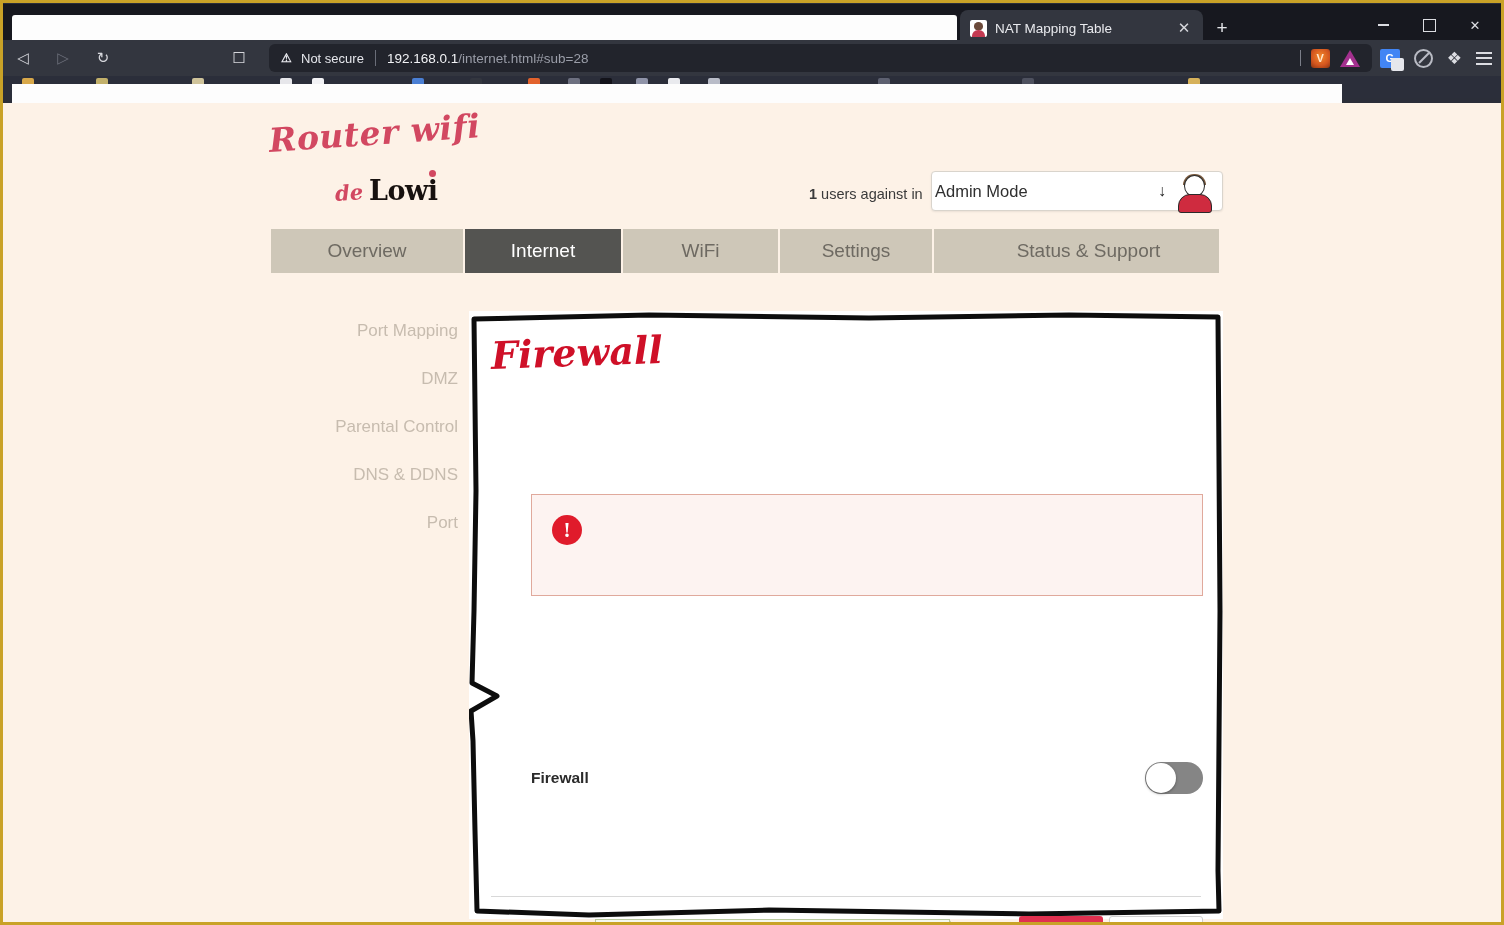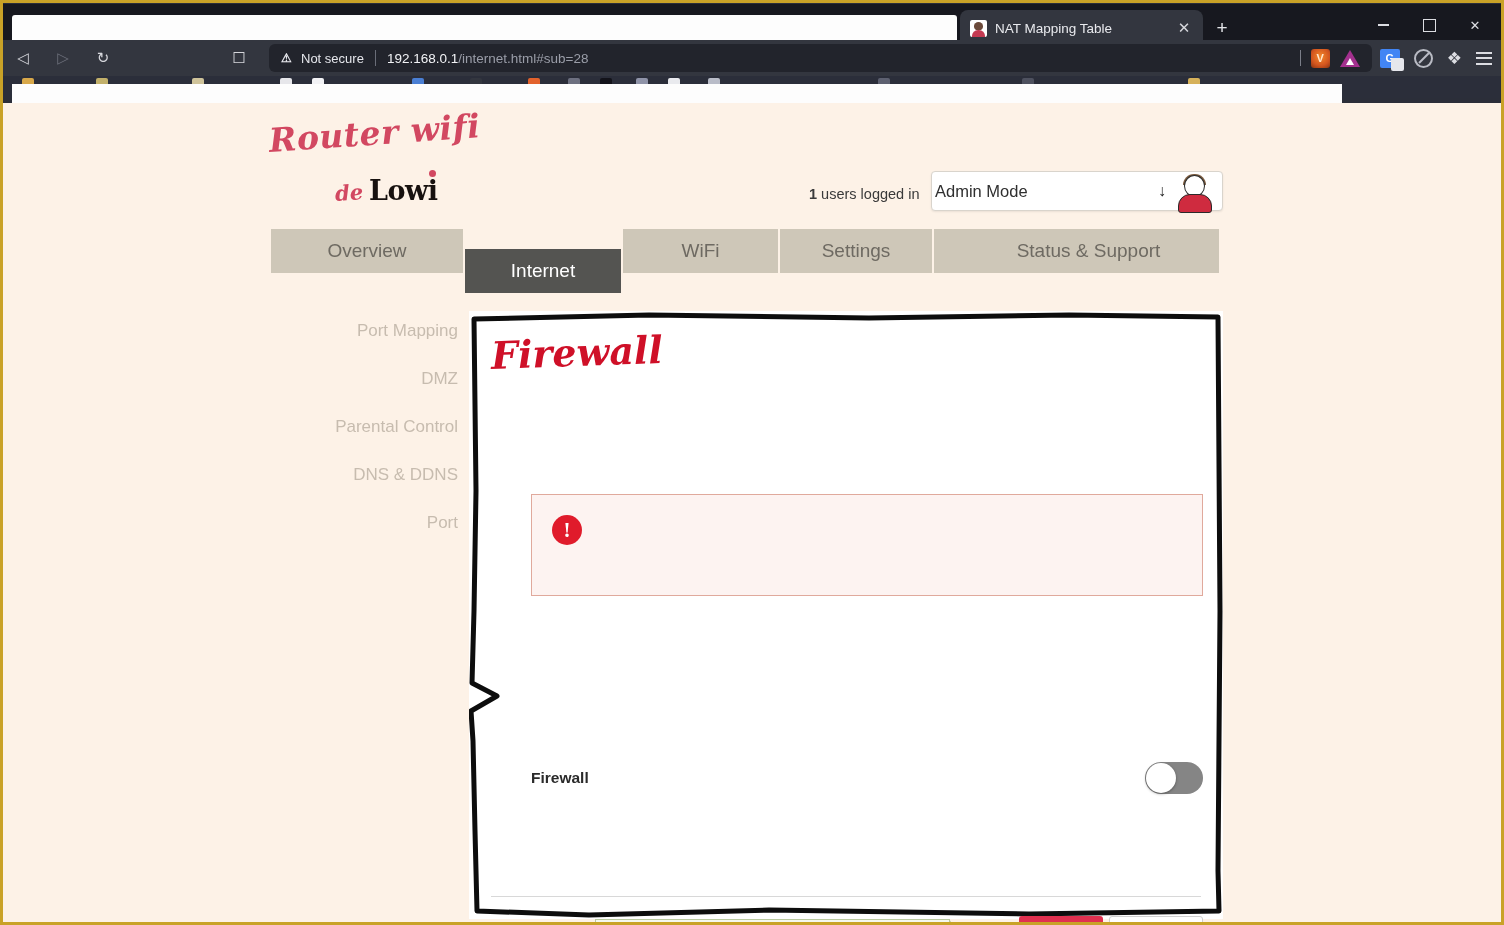--- a/index.html
+++ b/index.html
@@ -238,21 +238,21 @@
     display: flex;
   }
   .navtab {
     height: 44px; background: #cec7b8; color: #6e6a62;
     font-size: 19px; display: flex; align-items: center; justify-content: center;
     border-right: 2px solid #fdf2e7;
   }
   .navtab:last-child { border-right: none; padding-left: 24px; }
   .navtab.active { background: #545451; color: #ffffff; }
   .navtab.w-overview { width: 194px; }
-  .navtab.w-internet { width: 158px; margin-top: 20px; }
+  .navtab.w-internet { width: 158px; }
   .navtab.w-wifi { width: 157px; }
   .navtab.w-settings { width: 154px; }
   .navtab.w-status { width: 285px; }
 
   
   #sidebar {
     position: absolute; left: 180px; top: 218px; width: 275px;
     display: flex; flex-direction: column; align-items: flex-end; gap: 28px;
   }
   .side-item {
@@ -427,21 +427,21 @@
   <div id="logo-block">
     <div id="logo-line1">Router wifi</div>
     <div id="logo-line2">
       <span id="logo-de">de</span>
       <span id="logo-lowi">Lowi</span>
     </div>
   </div>
 
   <div id="users-logged-in">
     <b>1</b>
-    <span>users logged in</span>
+    <span>users against in</span>
   </div>
 
   <div id="admin-select">
     <span id="admin-label">Admin Mode</span>
     <span id="admin-caret">↓</span>
     <span id="admin-avatar">
       <span class="hair"></span>
       <span class="head"></span>
       <span class="body"></span>
     </span>

